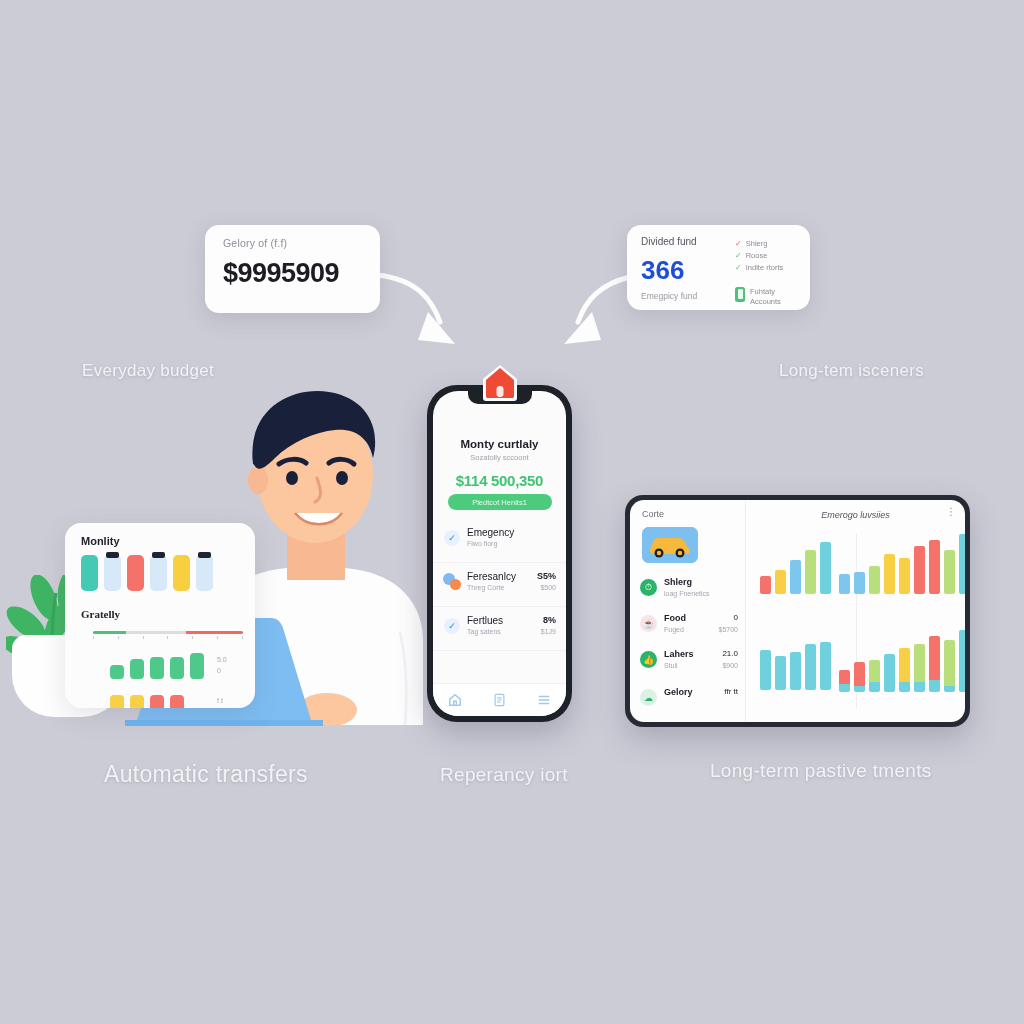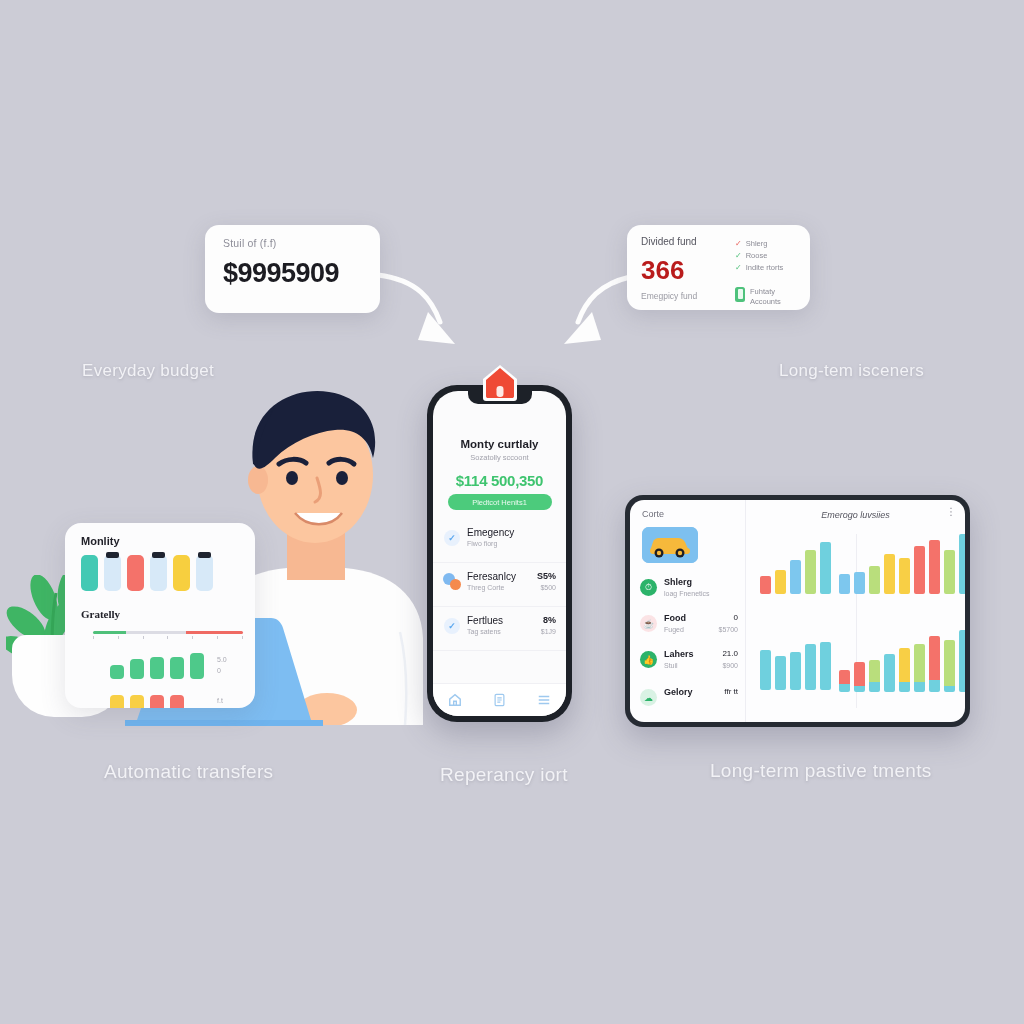--- a/index.html
+++ b/index.html
@@ -29,21 +29,21 @@
   #income-card .val{
     position:absolute;left:18px;top:33px;
     font-size:27px;font-weight:bold;color:#1c1c22;letter-spacing:-.5px;
   }
 
   #dividend-card{left:627px;top:225px;width:183px;height:85px;}
   #dividend-card .lbl{
     position:absolute;left:14px;top:11px;font-size:10px;color:#55555f;
   }
   #dividend-card .val{
-    position:absolute;left:14px;top:30px;font-size:26px;font-weight:bold;color:#b91c1c;
+    position:absolute;left:14px;top:30px;font-size:26px;font-weight:bold;color:#1d4ed8;
   }
   #dividend-card .sub{
     position:absolute;left:14px;top:66px;font-size:8.5px;color:#9a9aa3;
   }
   #dividend-card .checks{position:absolute;left:108px;top:14px;}
   #dividend-card .checks .row{
     display:flex;align-items:center;gap:4px;margin-bottom:3px;
     font-size:7.5px;color:#8c8c96;
   }
   #dividend-card .checks .row .tick{font-size:8px;line-height:1;}
@@ -62,21 +62,21 @@
   }
   #dividend-card .acct .t{font-size:7.5px;color:#8c8c96;line-height:1.35;}
 
   
   .caption{
     position:absolute;color:#f2f2f6;font-size:17px;letter-spacing:.3px;
     text-shadow:0 1px 3px rgba(120,120,135,.35);white-space:nowrap;margin-top:16px;
   }
   #cap-everyday{left:82px;top:345px;}
   #cap-longterm-top{left:779px;top:345px;}
-  #cap-auto{left:104px;top:745px;font-size:19px;}
+  #cap-auto{left:104px;top:745px;font-size:23px;}
   #cap-report{left:440px;top:748px;font-size:19px;}
   #cap-passive{left:710px;top:744px;font-size:19px;}
 
   
   #arrows{position:absolute;left:0;top:0;width:1024px;height:1024px;pointer-events:none;}
 
   
   #left-scene{position:absolute;left:0px;top:380px;width:430px;height:350px;padding-left:48px;}
   .budget-card{
     position:absolute;left:65px;top:143px;width:190px;height:185px;
@@ -192,21 +192,21 @@
 <div class="stage">
 
   <svg id="arrows" viewBox="0 0 1024 1024">
     <path d="M378 275 C 418 280, 432 300, 440 322" stroke="#fdfdfd" stroke-width="5" fill="none" stroke-linecap="round"></path>
     <polygon points="428,312 455,344 418,340" fill="#fdfdfd"></polygon>
     <path d="M630 277 C 600 284, 586 300, 578 322" stroke="#fdfdfd" stroke-width="5" fill="none" stroke-linecap="round"></path>
     <polygon points="592,312 564,344 601,340" fill="#fdfdfd"></polygon>
   </svg>
 
   <div class="card abs" id="income-card">
-    <div class="lbl">Stuil of (f.f)</div>
+    <div class="lbl">Gelory of (f.f)</div>
     <div class="val">$9995909</div>
   </div>
 
   <div class="card abs" id="dividend-card">
     <div class="lbl">Divided fund</div>
     <div class="val">366</div>
     <div class="sub">Emegpicy fund</div>
     <div class="checks">
       <div class="row">
         <span class="tick tick-red">✓</span>

